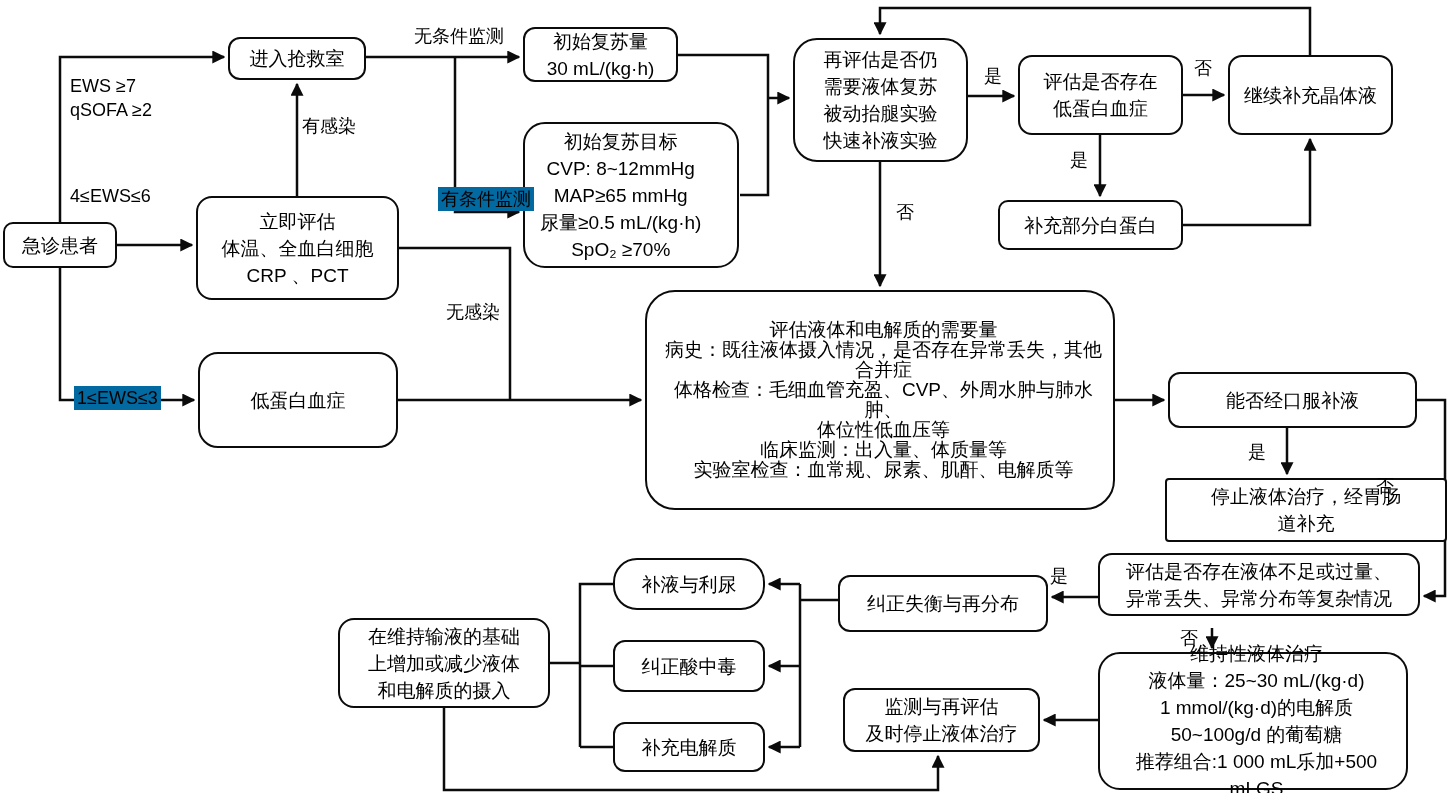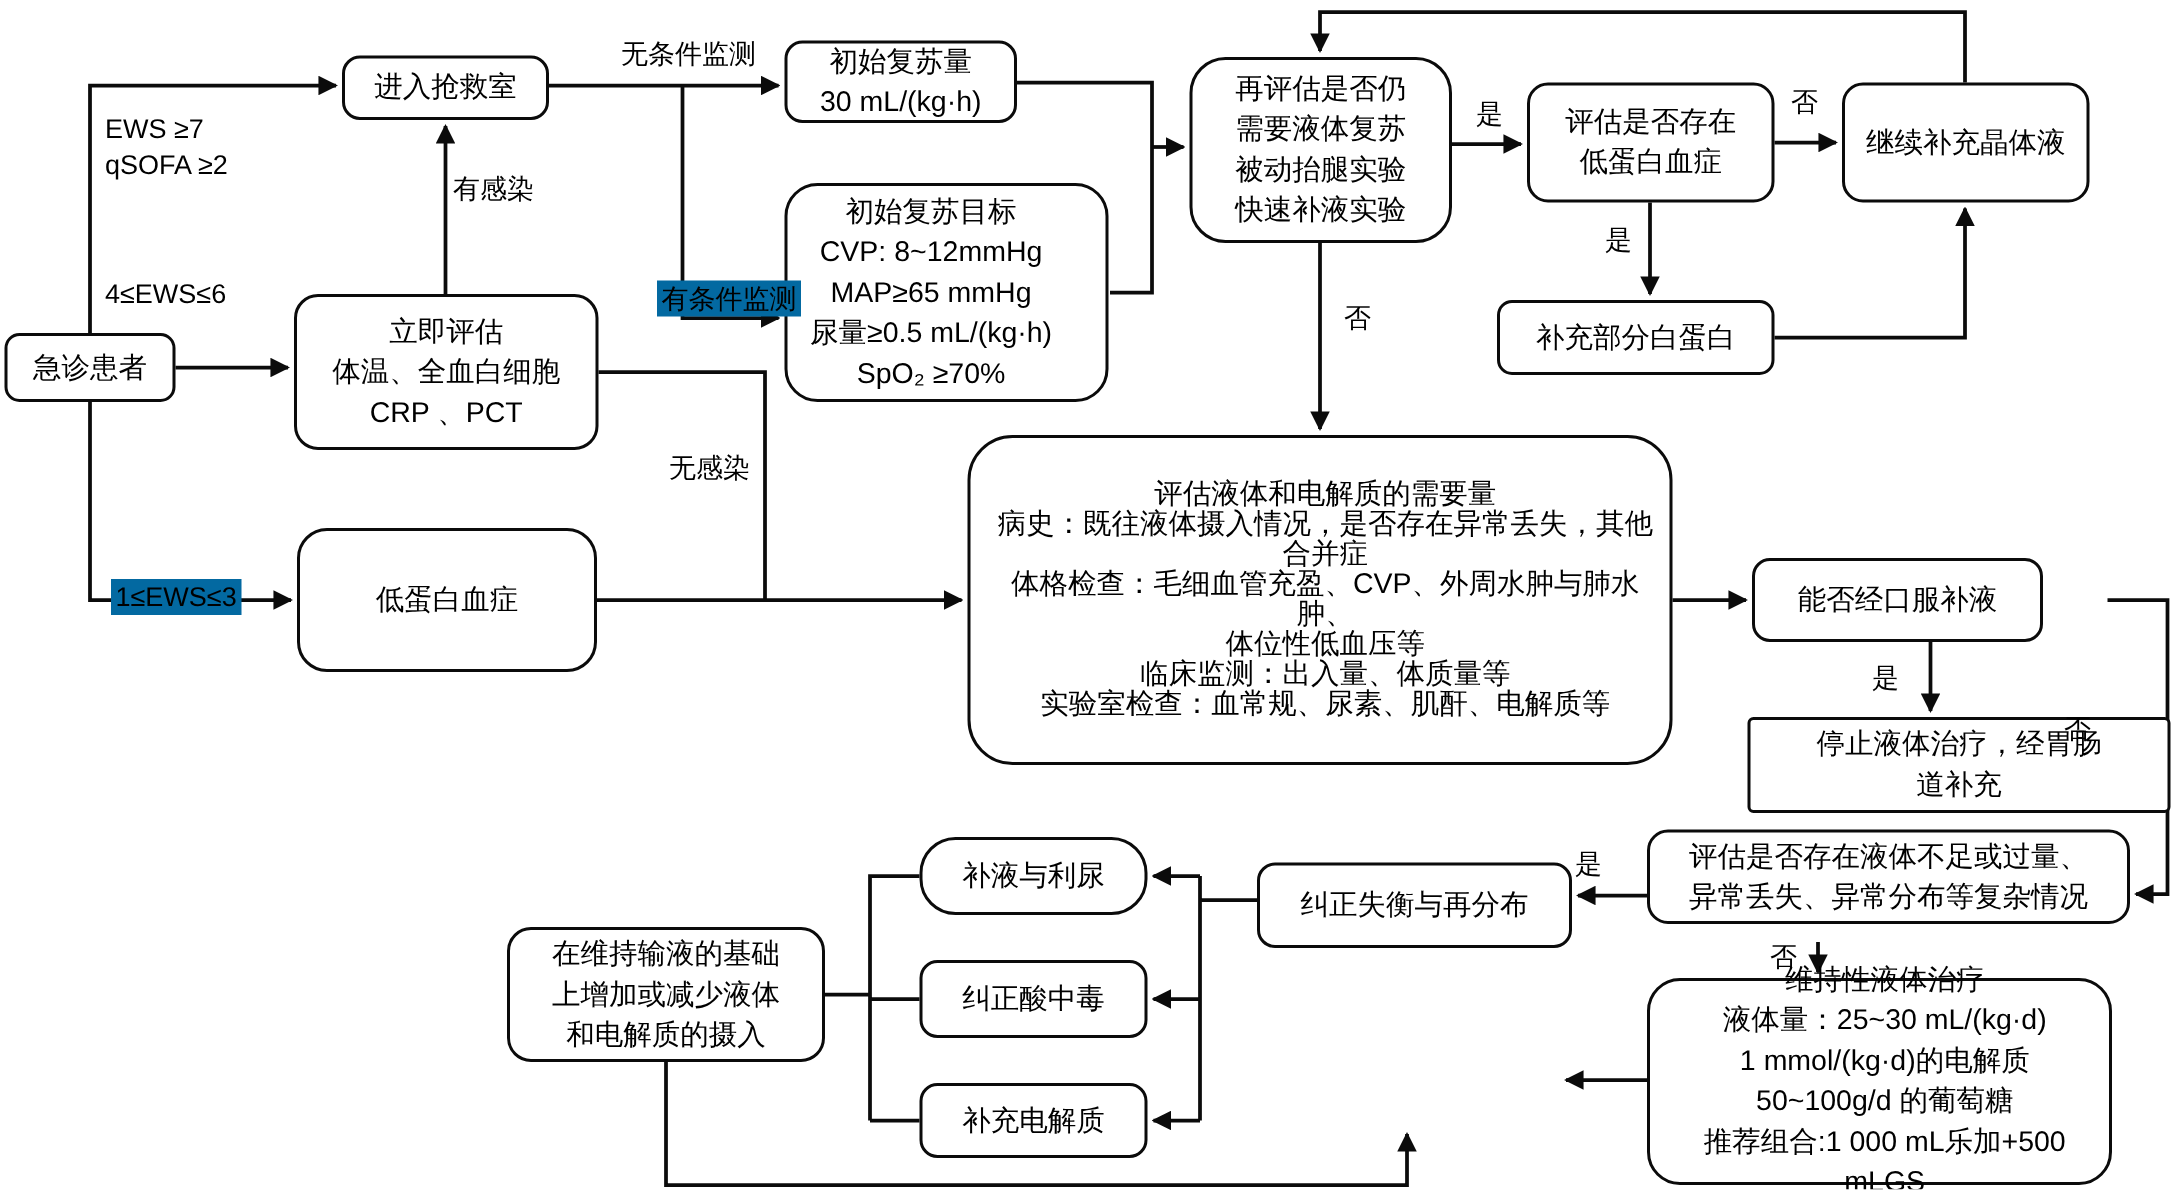--- a/index.html
+++ b/index.html
@@ -114,21 +114,21 @@
   <div class="node align-left lh30" style="left:645px;top:290px;width:470px;height:220px;border-radius:30px">
     <span class="txt">评估液体和电解质的需要量
 病史：既往液体摄入情况，是否存在异常丢失，其他
 合并症
 体格检查：毛细血管充盈、CVP、外周水肿与肺水肿、
 体位性低血压等
 临床监测：出入量、体质量等
 实验室检查：血常规、尿素、肌酐、电解质等</span>
     </div>
 
-  <div class="node" style="left:1168px;top:372px;width:194px;height:56px;border-radius:12px">
+  <div class="node" style="left:1168px;top:372px;width:249px;height:56px;border-radius:12px">
     <span class="txt">能否经口服补液</span>
     </div>
 
   <div class="node" style="left:1165px;top:478px;width:282px;height:64px;border-radius:4px">
     <span class="txt">停止液体治疗，经胃肠
 道补充</span>
     </div>
 
   <div class="node" style="left:1098px;top:553px;width:322px;height:63px;border-radius:14px">
     <span class="txt">评估是否存在液体不足或过量、
@@ -150,20 +150,24 @@
   <div class="node" style="left:613px;top:722px;width:152px;height:50px;border-radius:12px">
     <span class="txt">补充电解质</span>
     </div>
 
   <div class="node" style="left:338px;top:618px;width:212px;height:90px;border-radius:16px">
     <span class="txt">在维持输液的基础
 上增加或减少液体
 和电解质的摄入</span>
     </div>
 
+  <div class="node" style="left:843px;top:688px;width:197px;height:64px;border-radius:12px">
+    <span class="txt">监测与再评估
+及时停止液体治疗</span>
+    </div>
 
   <div class="node align-left" style="left:1098px;top:652px;width:310px;height:138px;border-radius:22px">
     <span class="txt">维持性液体治疗
 液体量：25~30 mL/(kg·d)
 1 mmol/(kg·d)的电解质
 50~100g/d 的葡萄糖
 推荐组合:1 000 mL乐加+500 mLGS</span>
     </div>
 
   <span class="elabel" style="left:70px;top:74px">EWS ≥7

